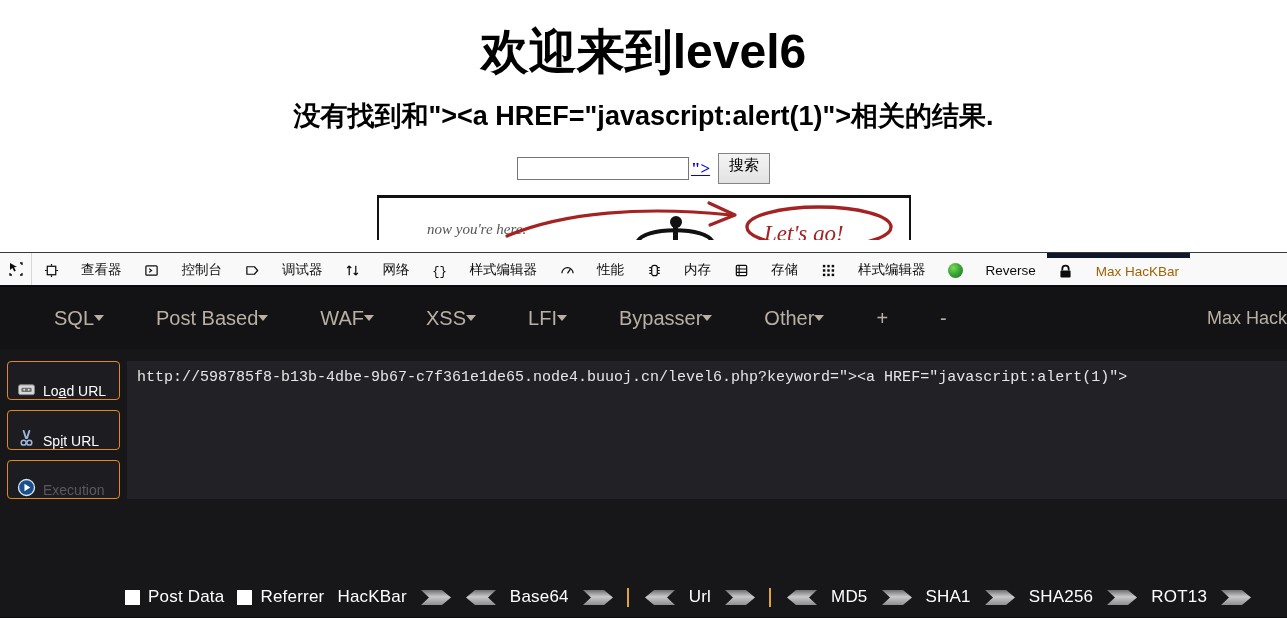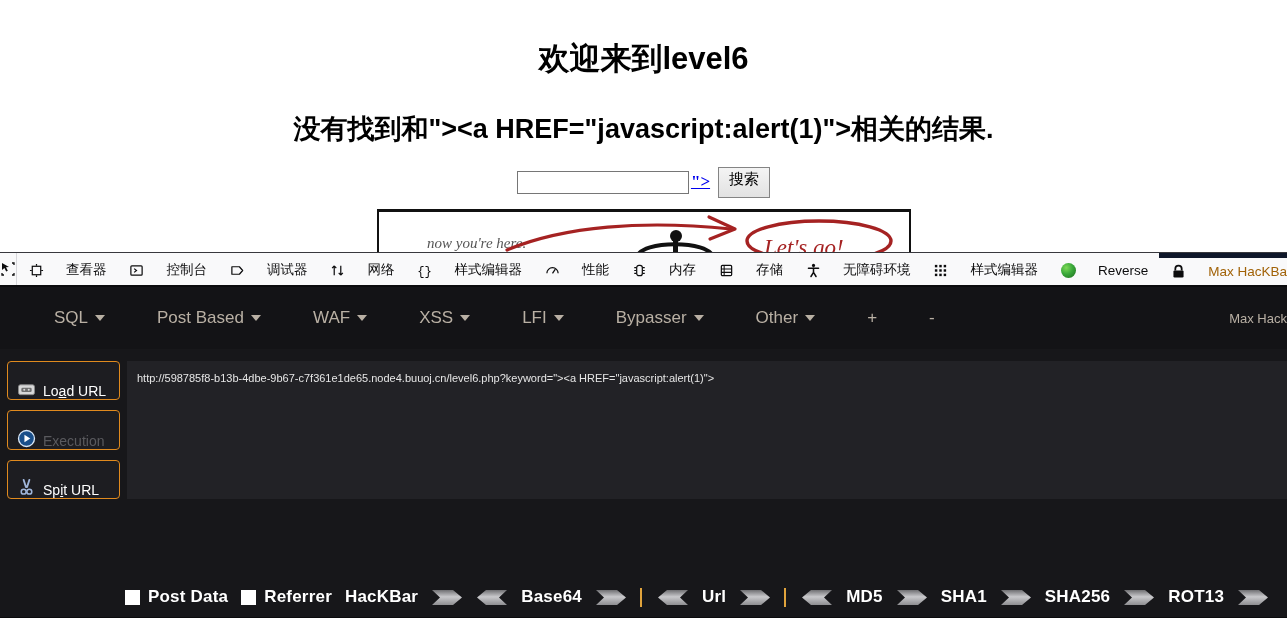--- a/index.html
+++ b/index.html
@@ -14,24 +14,24 @@
   
   #page {
     position: absolute;
     left: 0; top: 0;
     width: 1287px; height: 252px;
     background: #ffffff;
     overflow: hidden;
   }
   #page-title {
     text-align: center;
-    font-size: 31px;
+    font-size: 48px;
     font-weight: bold;
     color: #000;
-    margin: 16px;
+    margin: 0;
     padding-top: 26px;
     letter-spacing: 0px;
     line-height: 1.1;
   }
   #page-subtitle {
     text-align: center;
     font-size: 27px;
     font-weight: bold;
     color: #000;
     margin: 0;
@@ -152,41 +152,40 @@
   #hb-menubar {
     height: 62px;
     display: flex;
     align-items: center;
     padding-left: 28px;
     gap: 0px;
     background: #131316;
     position: relative;
   }
   .hb-menu {
-    font-size: 17px;
+    font-size: 20px;
     color: #b9b0a4;
     padding: 0 26px;
     cursor: pointer;
     white-space: nowrap;
     display: inline-flex;
     align-items: center;
-    gap: 7px;
   }
   .hb-menu .caret {
     width: 0; height: 0;
     border-left: 5px solid transparent;
     border-right: 5px solid transparent;
     border-top: 6px solid #b9b0a4;
     display: inline-block;
   }
   #hb-brand {
     position: absolute;
     right: 0px; top: 50%;
     transform: translateY(-50%);
-    font-size: 13px;
+    font-size: 18px;
     color: #b9b0a4;
     white-space: nowrap;
     padding-right: 0px;
   }
 
   #hb-body {
     display: flex;
     padding: 12px 0 0 0;
     height: 150px;
   }
@@ -217,22 +216,22 @@
   .hb-btn .accesskey { text-decoration: underline; }
   .hb-ico { width: 20px; height: 20px; flex: none; display:inline-flex; align-items:center; justify-content:center;}
 
   #hb-url {
     flex: 1;
     margin-left: 7px;
     margin-right: 0px;
     background: #222226;
     border: none;
     color: #e6e6e6;
-    font-family: Liberation Sans, sans-serif;
-    font-size: 11px;
+    font-family: Liberation Mono, monospace;
+    font-size: 15px;
     line-height: 22px;
     padding: 6px 10px;
     resize: none;
     outline: none;
     overflow: hidden;
     word-break: break-all;
     white-space: pre-wrap;
     height: 138px;
   }
 
@@ -251,21 +250,21 @@
     width: 15px; height: 15px;
     background: #ffffff;
     border: 1px solid #ffffff;
     display: inline-block;
     margin-right: 8px;
     cursor: pointer;
     flex: none;
   }
   .hb-flabel {
     font-size: 17px;
-    font-weight: bold;
+    font-weight: normal;
     color: #ffffff;
     margin-right: 13px;
     letter-spacing: 0.2px;
   }
   .hb-chev {
     display: inline-block;
     width: 32px; height: 17px;
     margin-right: 13px;
     cursor: pointer;
     flex: none;
@@ -395,30 +394,20 @@
       <div class="dt-tab">
         <span class="glyph">
           <svg width="15" height="15" viewBox="0 0 16 16">
             <rect x="2.5" y="2.5" width="11" height="11" rx="1.2" fill="none" stroke="#0c0c0d" stroke-width="1.3"></rect>
             <path d="M2.5 6.5 h11 M2.5 10 h11 M5.5 2.5 v11" stroke="#0c0c0d" stroke-width="1.1"></path>
           </svg>
         </span>
         <span>存储</span>
       </div>
 
-      <div class="dt-tab">
-        <span class="glyph">
-          <svg width="15" height="15" viewBox="0 0 16 16">
-            <circle cx="8" cy="2.6" r="1.7" fill="#0c0c0d"></circle>
-            <path d="M2.6 5.6 h10.8" stroke="#0c0c0d" stroke-width="1.6" stroke-linecap="round"></path>
-            <path d="M8 5.6 V10 M8 10 L5.3 14.4 M8 10 L10.7 14.4" stroke="#0c0c0d" stroke-width="1.6" stroke-linecap="round" fill="none"></path>
-          </svg>
-        </span>
-        <span>无障碍环境</span>
-      </div>
 
       <div class="dt-tab">
         <span class="glyph">
           <svg width="15" height="15" viewBox="0 0 16 16">
             <g fill="#0c0c0d">
               <rect x="2" y="2" width="2.6" height="2.6"></rect>
                 <rect x="6.7" y="2" width="2.6" height="2.6"></rect>
                 <rect x="11.4" y="2" width="2.6" height="2.6"></rect>
               <rect x="2" y="6.7" width="2.6" height="2.6"></rect>
                 <rect x="6.7" y="6.7" width="2.6" height="2.6"></rect>
@@ -498,41 +487,41 @@
             <svg width="19" height="15" viewBox="0 0 20 16">
               <rect x="1.5" y="3" width="17" height="10.5" rx="2" fill="#d8d8d8" stroke="#8a8a8a"></rect>
               <rect x="4.5" y="6" width="11" height="4.6" rx="1.4" fill="#6f6f6f"></rect>
               <circle cx="7.6" cy="8.3" r="1.1" fill="#d8d8d8"></circle>
               <circle cx="12.4" cy="8.3" r="1.1" fill="#d8d8d8"></circle>
             </svg>
           </span>
           <span><span>Lo</span><span class="accesskey">a</span><span>d URL</span></span>
         </div>
 
-        <div class="hb-btn disabled">
-          <span class="hb-ico">
-            <svg width="19" height="19" viewBox="0 0 20 20">
-              <circle cx="10" cy="10" r="8.4" fill="#1a4f8a" stroke="#d9e6f5" stroke-width="1.4"></circle>
-              <path d="M7.8 6 L14 10 L7.8 14 Z" fill="#ffffff"></path>
-            </svg>
-          </span>
-          <span>Execution</span>
-        </div>
-
         <div class="hb-btn">
           <span class="hb-ico">
             <svg width="17" height="17" viewBox="0 0 18 18">
               <path d="M6 1 L8.4 8.5 M12 1 L9.6 8.5" stroke="#9fb5d9" stroke-width="2" fill="none" stroke-linecap="round"></path>
               <circle cx="6" cy="13.4" r="2.6" fill="none" stroke="#9fb5d9" stroke-width="1.6"></circle>
               <circle cx="12" cy="13.4" r="2.6" fill="none" stroke="#9fb5d9" stroke-width="1.6"></circle>
             </svg>
           </span>
           <span><span>Sp</span><span class="accesskey">i</span><span>t URL</span></span>
         </div>
 
+        <div class="hb-btn disabled">
+          <span class="hb-ico">
+            <svg width="19" height="19" viewBox="0 0 20 20">
+              <circle cx="10" cy="10" r="8.4" fill="#1a4f8a" stroke="#d9e6f5" stroke-width="1.4"></circle>
+              <path d="M7.8 6 L14 10 L7.8 14 Z" fill="#ffffff"></path>
+            </svg>
+          </span>
+          <span>Execution</span>
+        </div>
+
       </div>
 
       <textarea id="hb-url" spellcheck="false" style="">http://598785f8-b13b-4dbe-9b67-c7f361e1de65.node4.buuoj.cn/level6.php?keyword="&gt;&lt;a HREF="javascript:alert(1)"&gt;</textarea>
     </div>
 
     <div id="hb-footer">
 
       <span class="hb-check"></span>
       <span class="hb-flabel">Post Data</span>
 

